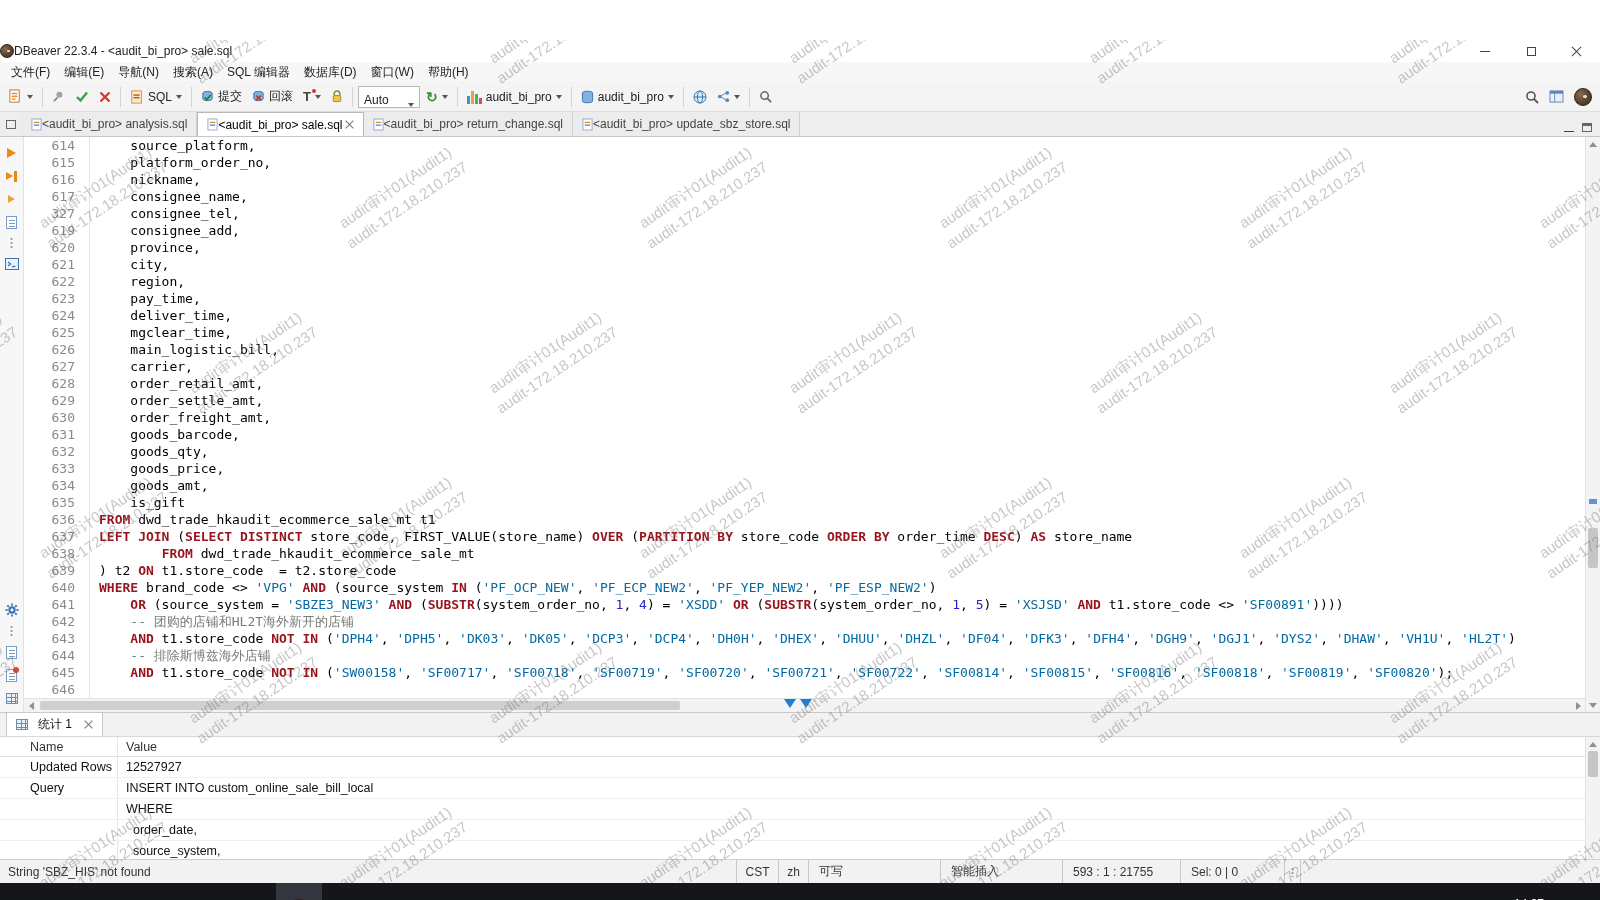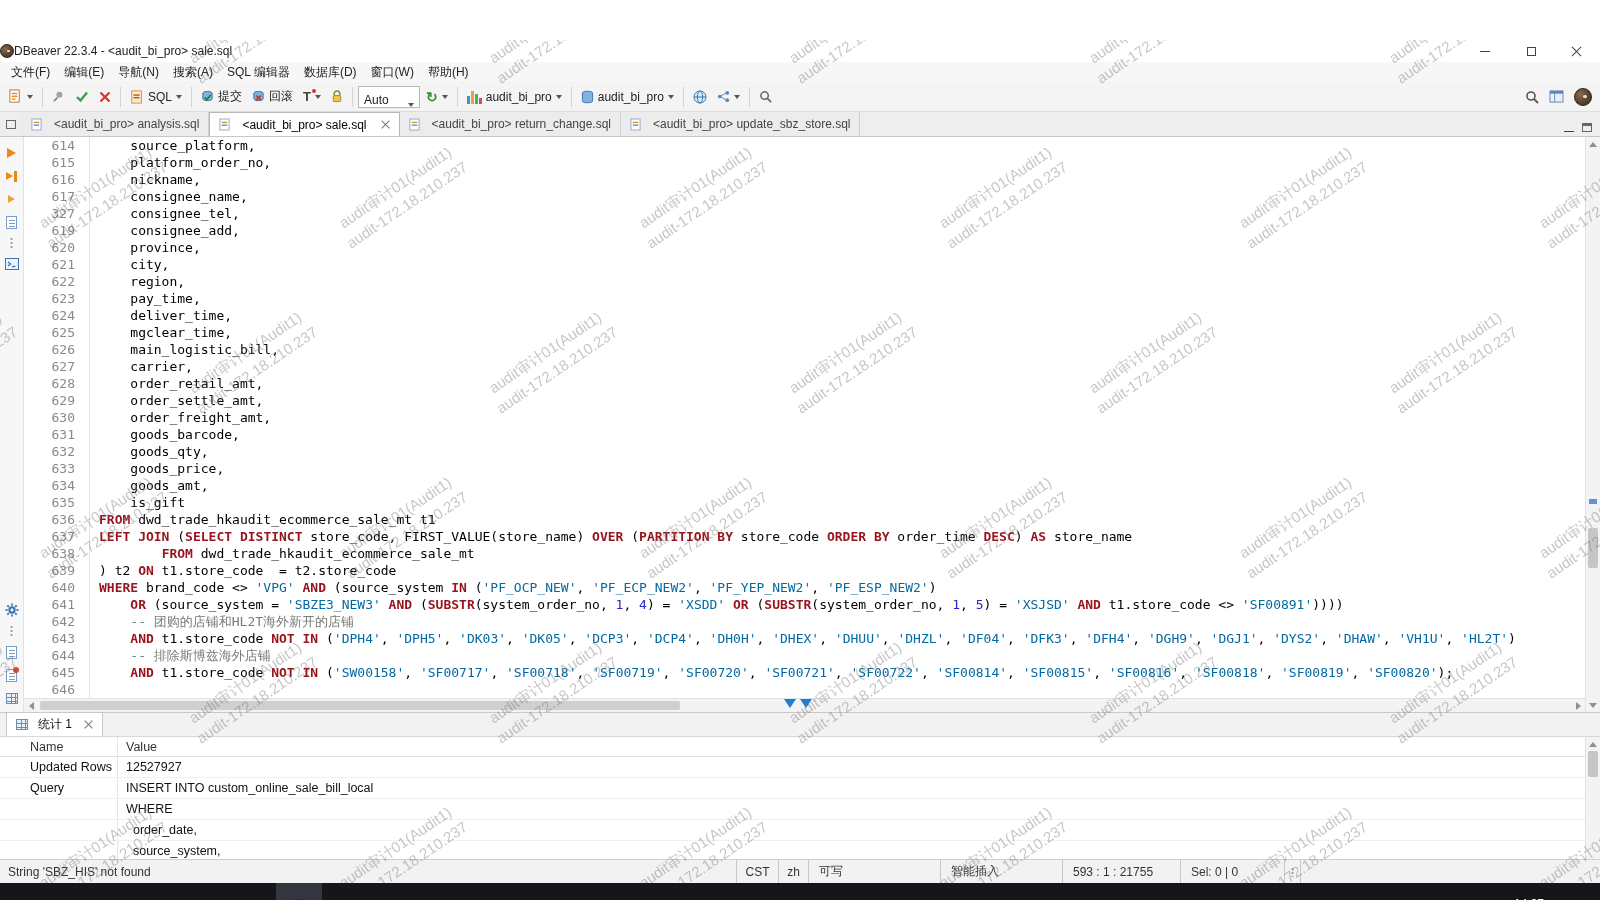--- a/index.html
+++ b/index.html
@@ -32,21 +32,21 @@
   .tspacer { flex:1; }
   .bars-ico { display:flex; gap:1px; align-items:flex-end; height:14px; }
   .bars-ico i { width:3px; display:block; }
   .t-letter { font-weight:bold; font-size:13px; color:#444; position:relative; }
   .t-letter::after { content:""; position:absolute; right:-5px; top:0; width:4px; height:4px; border-radius:50%; background:#d33; }
   .hist { color:#3d8b3d; font-size:14px; font-weight:bold; line-height:14px; }
 
   
   .tabbar { height:25px; background:#eeeeee; border-bottom:1px solid #c8c8c8; display:flex; align-items:flex-end; flex-shrink:0; }
   .tabbar-lead { width:22px; height:24px; display:flex; align-items:center; justify-content:center; }
-  .etab { height:24px; display:flex; align-items:center; gap:12px; padding:0 9px; font-size:12px; color:#444; border-right:1px solid #d2d2d2; background:#ececec; }
+  .etab { height:24px; display:flex; align-items:center; gap:0; padding:0 9px; font-size:12px; color:#444; border-right:1px solid #d2d2d2; background:#ececec; }
   .etab.active { background:#ffffff; border:1px solid #b8b8b8; border-bottom:none; color:#000; }
   .tab-x { position:relative; width:9px; height:9px; margin-left:2px; }
   .tab-x::before,.tab-x::after { content:""; position:absolute; left:4px; top:-1px; width:1px; height:11px; background:#777; }
   .tab-x::before{transform:rotate(45deg);} .tab-x::after{transform:rotate(-45deg);}
   .tabbar-tail { margin-left:auto; display:flex; gap:8px; padding:0 8px 4px 0; }
   .mini-rect { width:10px; height:9px; border:1px solid #666; }
   .mini-rect.filled { border-top-width:3px; }
 
   
   .editor { flex:1; display:flex; background:#fff; position:relative; overflow:hidden; }

